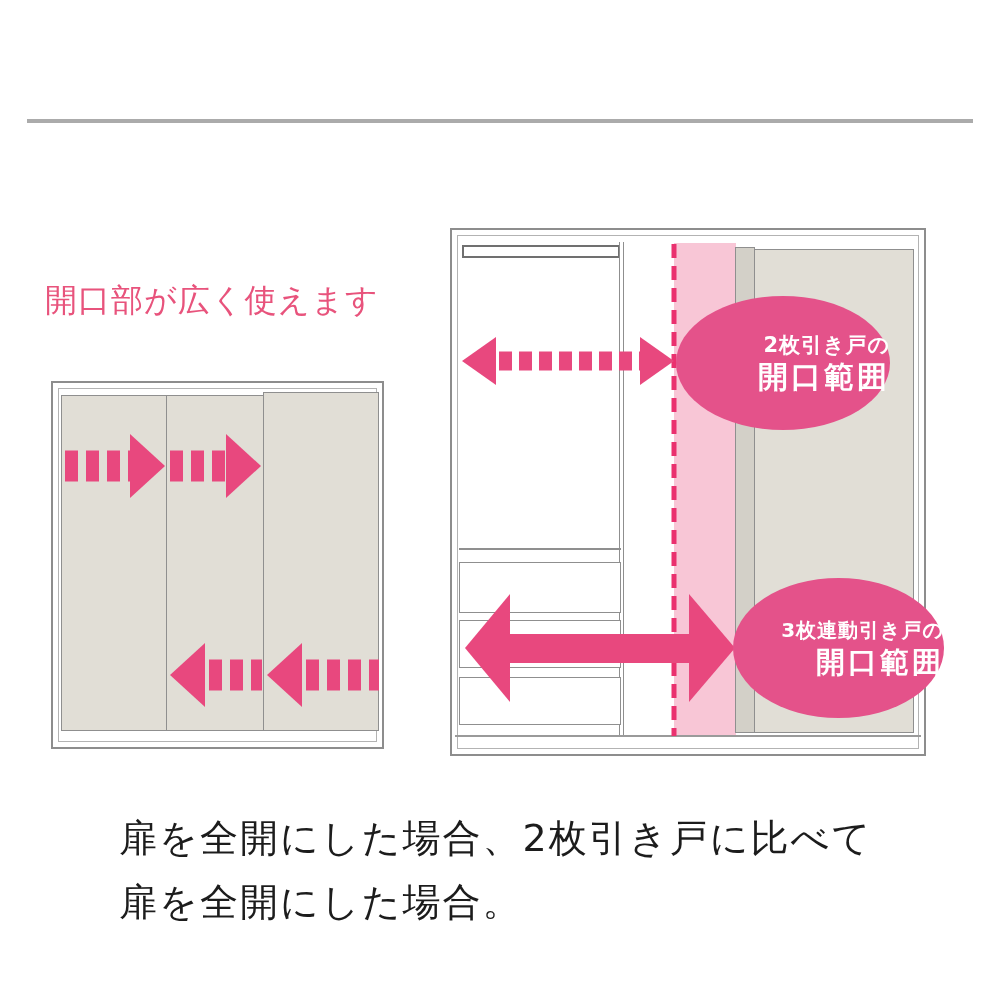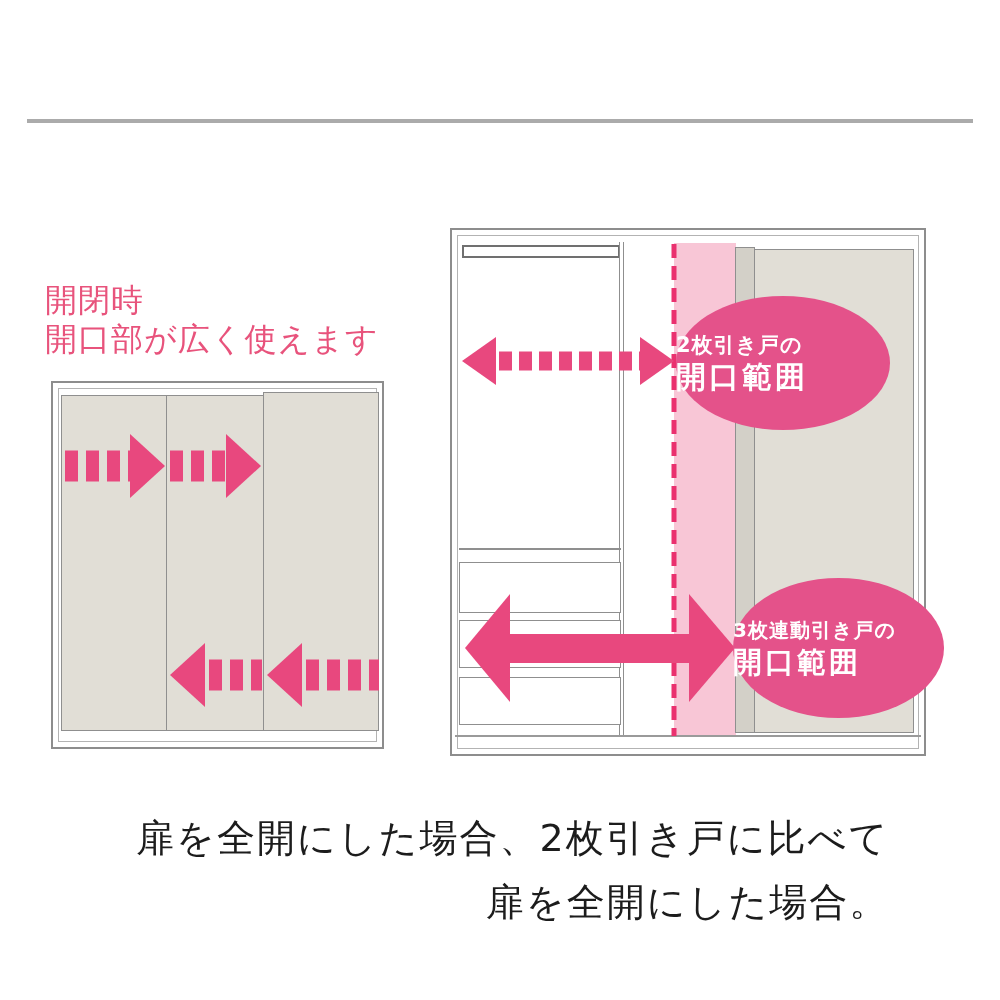--- a/index.html
+++ b/index.html
@@ -35,42 +35,41 @@
   .drawer.d2{top:390px;height:48px;}
   .drawer.d3{top:447px;height:48px;}
   .floor-line{position:absolute;left:3px;right:3px;top:505px;height:2px;background:#9a9a9a;z-index:2;}
   .pink-band{position:absolute;left:222px;top:13px;width:62px;height:494px;background:#f8c6d6;z-index:1;}
   .door-stile{position:absolute;left:283px;top:17px;width:20px;height:486px;background:#d3d0c8;border:1px solid #8f8f8f;box-sizing:border-box;z-index:2;}
   .door-main{position:absolute;left:302px;top:19px;width:160px;height:484px;z-index:2;}
 
   
   .badge{
     position:absolute;border-radius:50%;background:#e4528a;z-index:8;
-    display:flex;flex-direction:column;align-items:flex-start;justify-content:center;
+    display:flex;flex-direction:column;align-items:flex-end;justify-content:center;
     color:#fff;text-align:center;font-weight:bold;
   }
   .badge-two{left:224px;top:66px;width:214px;height:134px;}
   .badge-three{left:281px;top:348px;width:211px;height:140px;}
   .badge .l1{font-size:21px;letter-spacing:1px;line-height:28px;}
   .badge .l2{font-size:30px;letter-spacing:3px;line-height:36px;}
   .badge-three .l1{font-size:20px;}
   .badge-three .l2{font-size:29px;}
 
   
-  .footer-text{left:136px;top:806px;font-size:38px;line-height:64px;letter-spacing:2px;color:#1c1c1c;text-align:right;}
+  .footer-text{left:119px;top:806px;font-size:38px;line-height:64px;letter-spacing:2px;color:#1c1c1c;}
 </style>
 </head>
 <body>
 
 <div class="page">
 
   <div class="abs rule"></div>
 
   <div class="abs caption">
-    <div>開閉時</div>
     <div>開口部が広く使えます</div>
   </div>
 
   <div class="abs cabinet cab-left">
     <div class="inner-line"></div>
     <div class="door" style="left:8px;top:12px;width:106px;height:336px;"></div>
     <div class="door" style="left:113px;top:12px;width:98px;height:336px;"></div>
     <div class="door" style="left:210px;top:9px;width:116px;height:339px;"></div>
 
     <svg class="overlay" width="329" height="364" viewBox="0 0 329 364">

